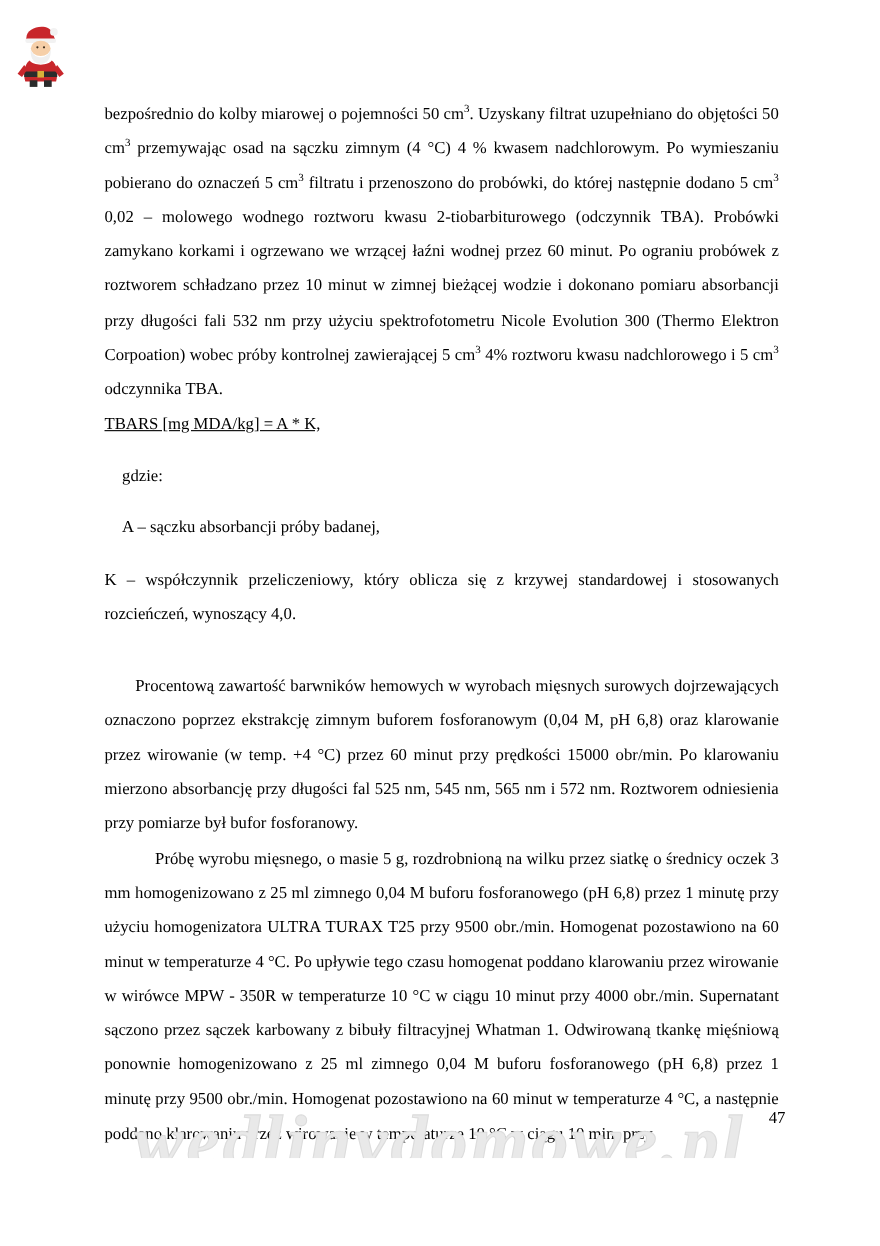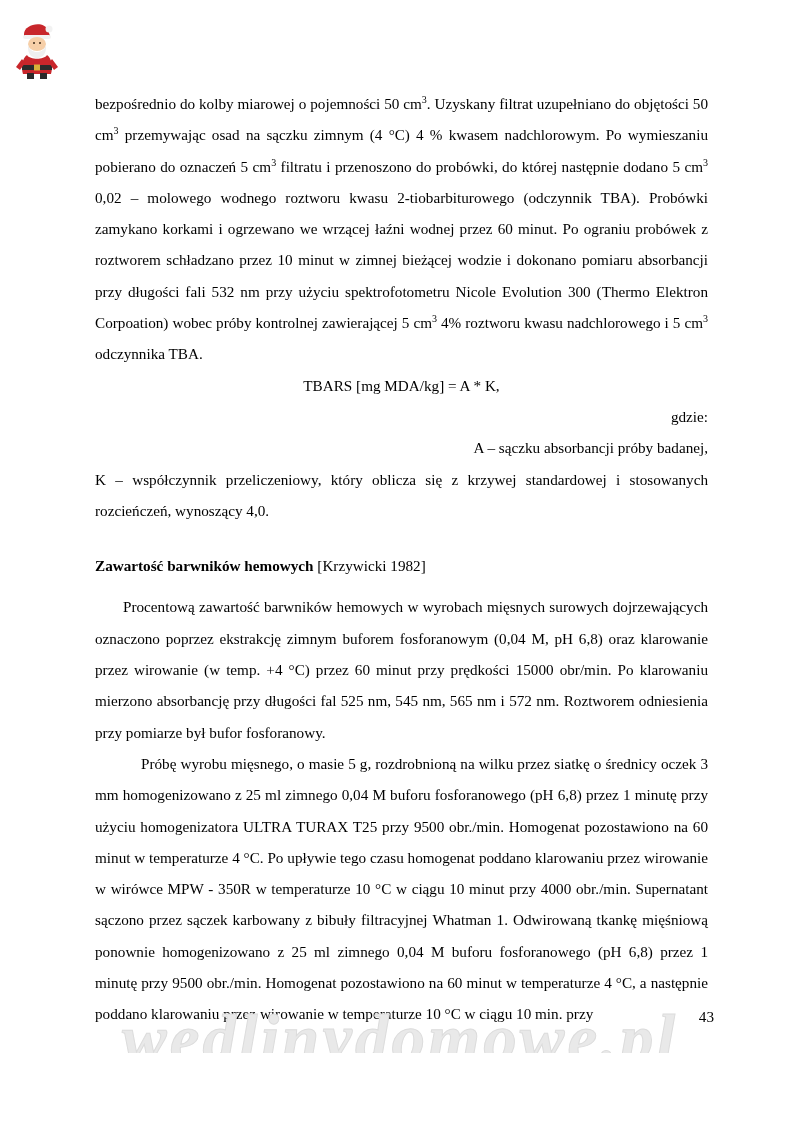--- a/index.html
+++ b/index.html
@@ -41,30 +41,31 @@
     text-justify: inter-word;
     font-size: 15.2px;
     line-height: 31.3px;
   }
   sup {
     font-size: 0.66em;
     vertical-align: super;
     line-height: 0;
   }
   .formula {
-    text-align: center;
+    text-align: left;
     font-size: 15.2px;
     line-height: 31.3px;
     margin: 0;
+    text-decoration: underline;
   }
   .plain {
     font-size: 15.2px;
     line-height: 31.3px;
-    margin: 0;
-    text-align: right;
+    margin: 16px;
+    text-align: left;
   }
   .gap-small { height: 10px; }
   .gap-med { height: 24px; }
   .heading {
     font-size: 15.2px;
     line-height: 31.3px;
     margin: 0;
     text-align: left;
   }
   .heading b { font-weight: bold; }
@@ -133,27 +134,26 @@
 
 
     <p class="formula">TBARS [mg MDA/kg]  = A * K,</p>
 
     <p class="plain">gdzie:</p>
     <p class="plain">A – sączku absorbancji próby badanej,</p>
     <p class="just">K – współczynnik przeliczeniowy, który oblicza się z krzywej standardowej i stosowanych rozcieńczeń, wynoszący 4,0.</p>
 
     <div class="gap-med"></div>
 
-    <p class="heading"><b>Zawartość barwników hemowych</b><span> [Krzywicki 1982]</span></p>
 
     <div class="gap-small"></div>
 
     <p class="just"><span class="indent"></span><span>Procentową zawartość barwników hemowych w wyrobach mięsnych surowych dojrzewających oznaczono poprzez ekstrakcję zimnym buforem fosforanowym (0,04 M, pH 6,8) oraz klarowanie przez wirowanie (w temp. +4 °C) przez 60 minut przy prędkości 15000 obr/min. Po klarowaniu mierzono absorbancję przy długości fal 525 nm, 545 nm, 565 nm i 572 nm. Roztworem odniesienia przy pomiarze był bufor fosforanowy.</span></p>
 
     <p class="just"><span class="indent-lg"></span><span>Próbę wyrobu mięsnego, o masie 5 g, rozdrobnioną na wilku przez siatkę o średnicy oczek 3 mm homogenizowano z 25 ml zimnego 0,04 M buforu fosforanowego (pH 6,8) przez 1 minutę przy użyciu homogenizatora ULTRA TURAX T25 przy 9500 obr./min. Homogenat pozostawiono na 60 minut w temperaturze 4 °C. Po upływie tego czasu homogenat poddano klarowaniu przez wirowanie w wirówce MPW - 350R w temperaturze 10 °C w ciągu 10 minut przy 4000 obr./min. Supernatant sączono przez sączek karbowany z bibuły filtracyjnej Whatman 1. Odwirowaną tkankę mięśniową ponownie homogenizowano z 25 ml zimnego 0,04 M buforu fosforanowego (pH 6,8) przez 1 minutę przy 9500 obr./min. Homogenat pozostawiono na 60 minut w temperaturze 4 °C, a następnie poddano klarowaniu przez wirowanie w temperaturze 10 °C w ciągu 10 min. przy</span></p>
 
   </div>
 
   <div class="watermark">wedlinydomowe.pl</div>
 
-  <div class="page-number">43</div>
+  <div class="page-number">47</div>
 
 </div>
 
 </body></html>

